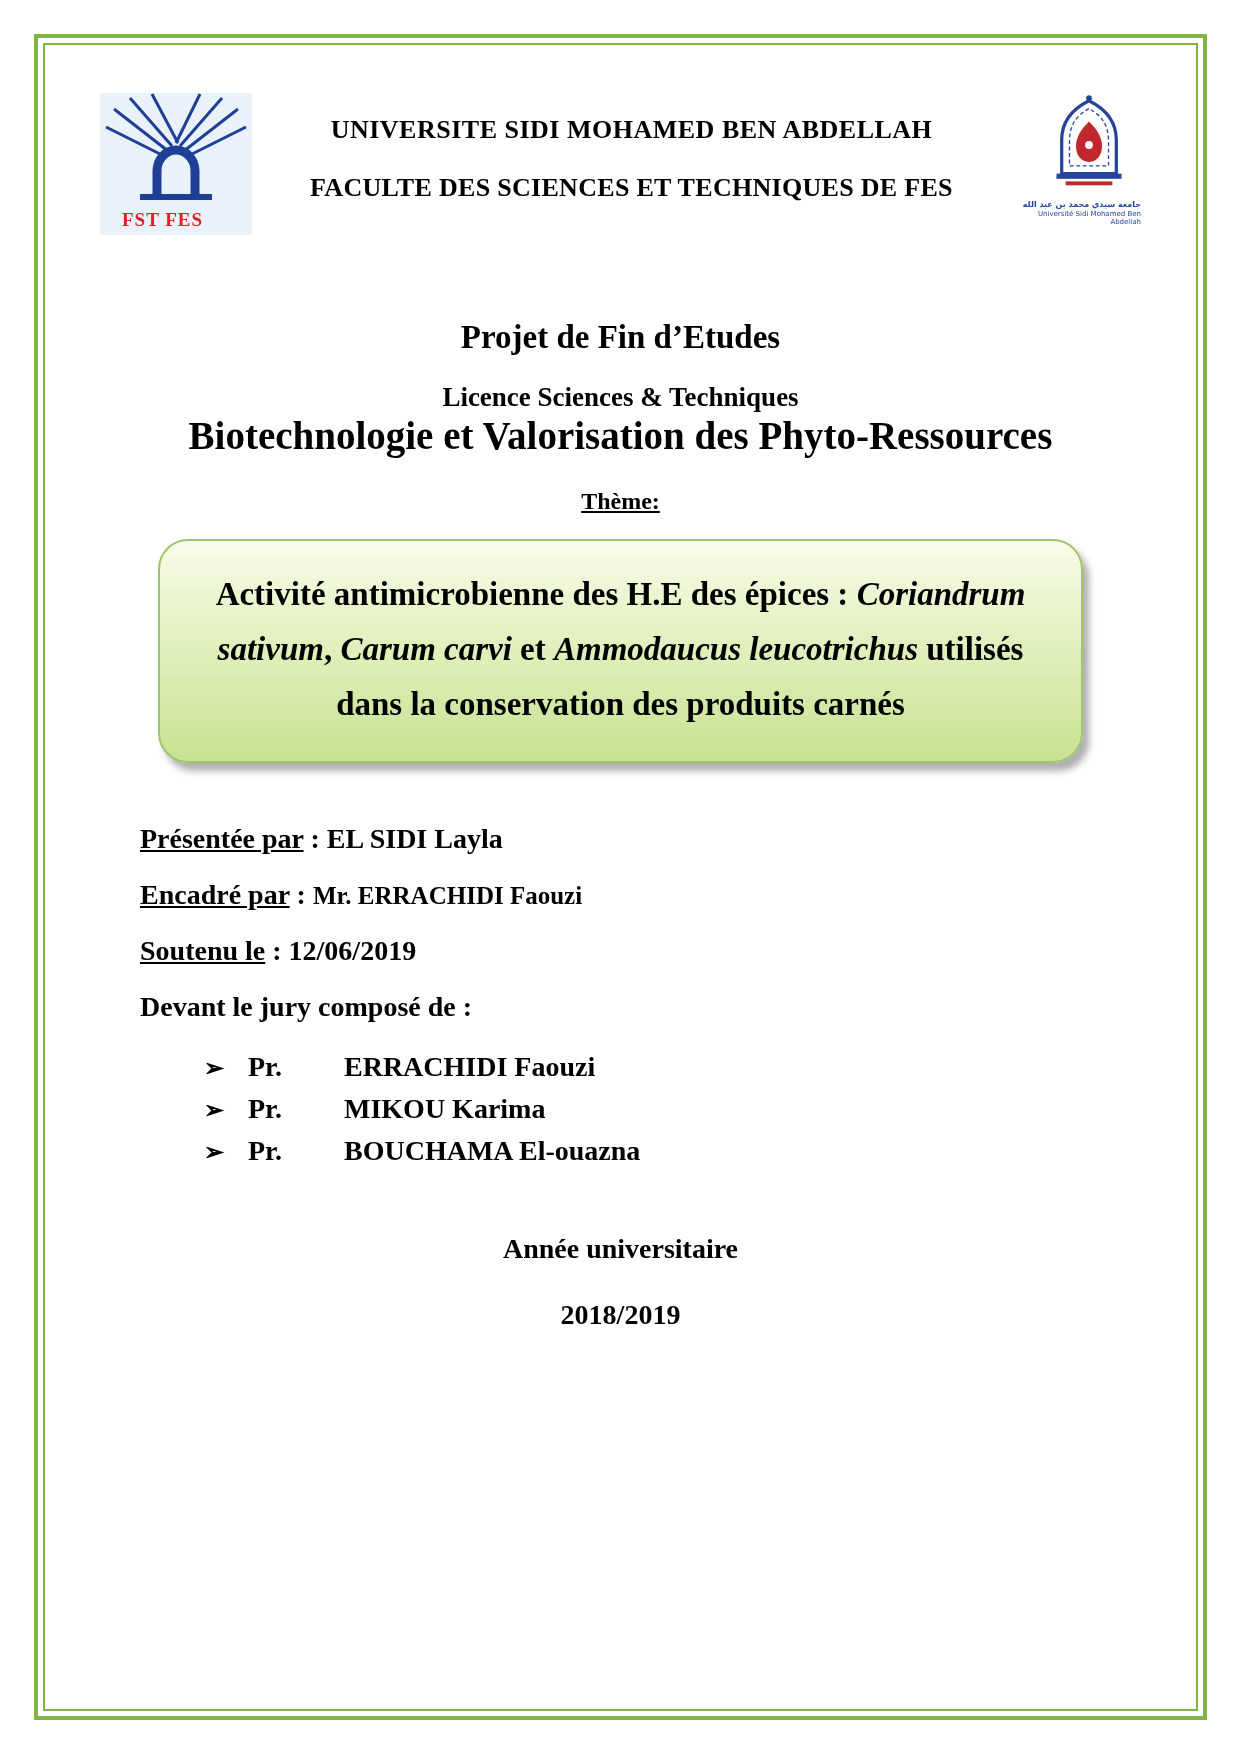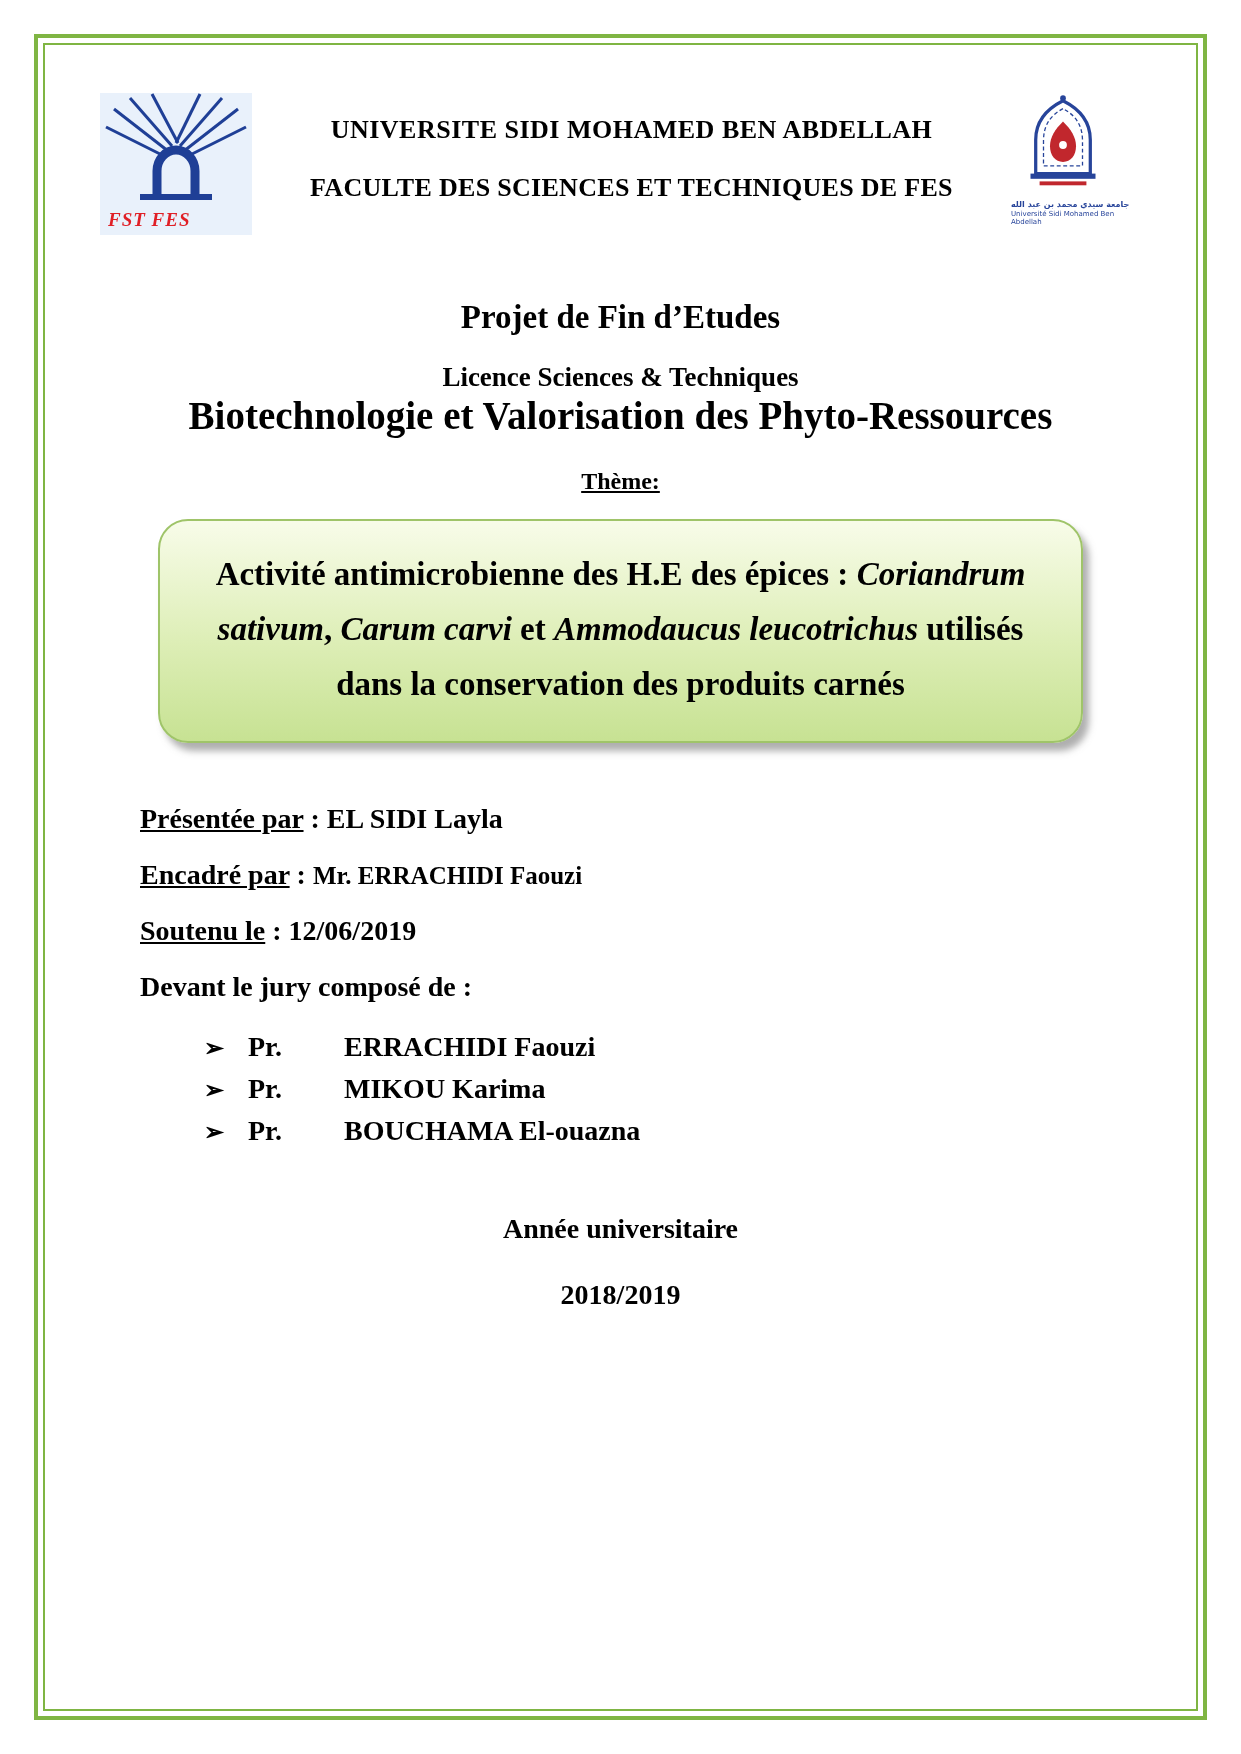--- a/index.html
+++ b/index.html
@@ -25,47 +25,47 @@
 
   
   .top-row{ display:flex; align-items:flex-start; }
   .logo-fst{
     position:relative; width:152px; height:142px; flex:0 0 auto;
     box-shadow:0 0 0 1px #c8d6ea inset;
   }
   .logo-fst svg .ray{ stroke:var(--logo-blue,#1f3f96); stroke-width:3; }
   .logo-fst svg .arch{ stroke:var(--logo-blue,#1f3f96); fill:none; }
   .fst-text{
-    position:absolute; left:8px; bottom:4px;
+    position:absolute; left:22px; bottom:4px;
     color:var(--logo-red,#e01f26);
-    font-size:19px; letter-spacing:1px; font-style:italic;
+    font-size:19px; letter-spacing:1px; 
   }
   .header-titles{
     flex:1 1 auto; text-align:center; padding-top:22px;
   }
   .uni{ font-size:26px; letter-spacing:.5px; }
   .fac{ font-size:26px; margin-top:28px; letter-spacing:.3px; }
-  .emblem{ flex:0 0 auto; width:130px; text-align:left; }
+  .emblem{ flex:0 0 auto; width:130px; text-align:right; }
   .emblem .arch{ fill:#fff; stroke:var(--emblem-blue,#27449a); stroke-width:2.5; }
   .emblem .inner-arch{ fill:none; stroke:var(--emblem-blue,#27449a); stroke-width:1; stroke-dasharray:3 2; }
   .emblem .medallion{ fill:var(--emblem-red,#c1272d); }
   .emblem .base-b{ fill:var(--emblem-blue,#27449a); }
   .emblem .base-r{ fill:var(--emblem-red,#c1272d); }
   .emblem-caption-ar{
     font-family:"DejaVu Sans", sans-serif;
     font-size:8px; color:var(--emblem-blue,#27449a); line-height:1.1; font-weight:bold;
   }
   .emblem-caption{
     font-family:"DejaVu Sans", sans-serif;
     font-size:7px; color:var(--emblem-blue,#27449a); line-height:1.2; font-weight:normal;
   }
 
   
   .intro{ text-align:center; }
-  .project-title{ font-size:33px; margin-top:64px; }
+  .project-title{ font-size:33px; margin-top:84px; }
   .degree{ font-size:27px; margin-top:26px; }
   .program{ font-size:39px; }
   .theme-label{ font-size:24px; margin-top:30px; text-decoration:underline; }
 
   
   .theme-box{
     margin:24px 58px 0 58px;
     border:2px solid var(--box-border,#9fc469);
     border-radius:30px;
     background:linear-gradient(180deg, var(--box-top,#f8fce9) 0%, var(--box-mid,#ddeeb6) 55%, var(--box-bottom,#c7e293) 100%);

